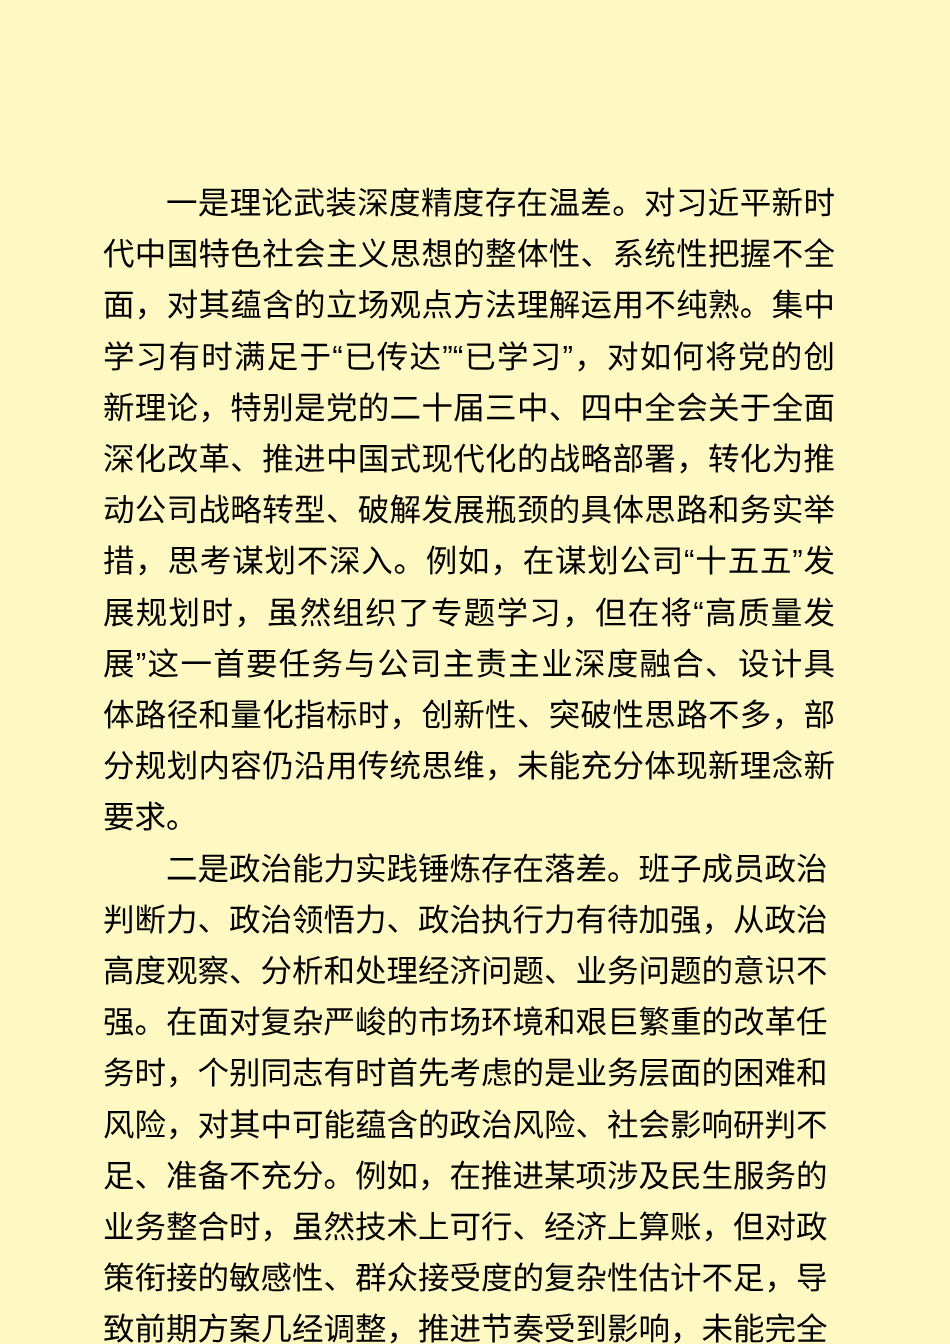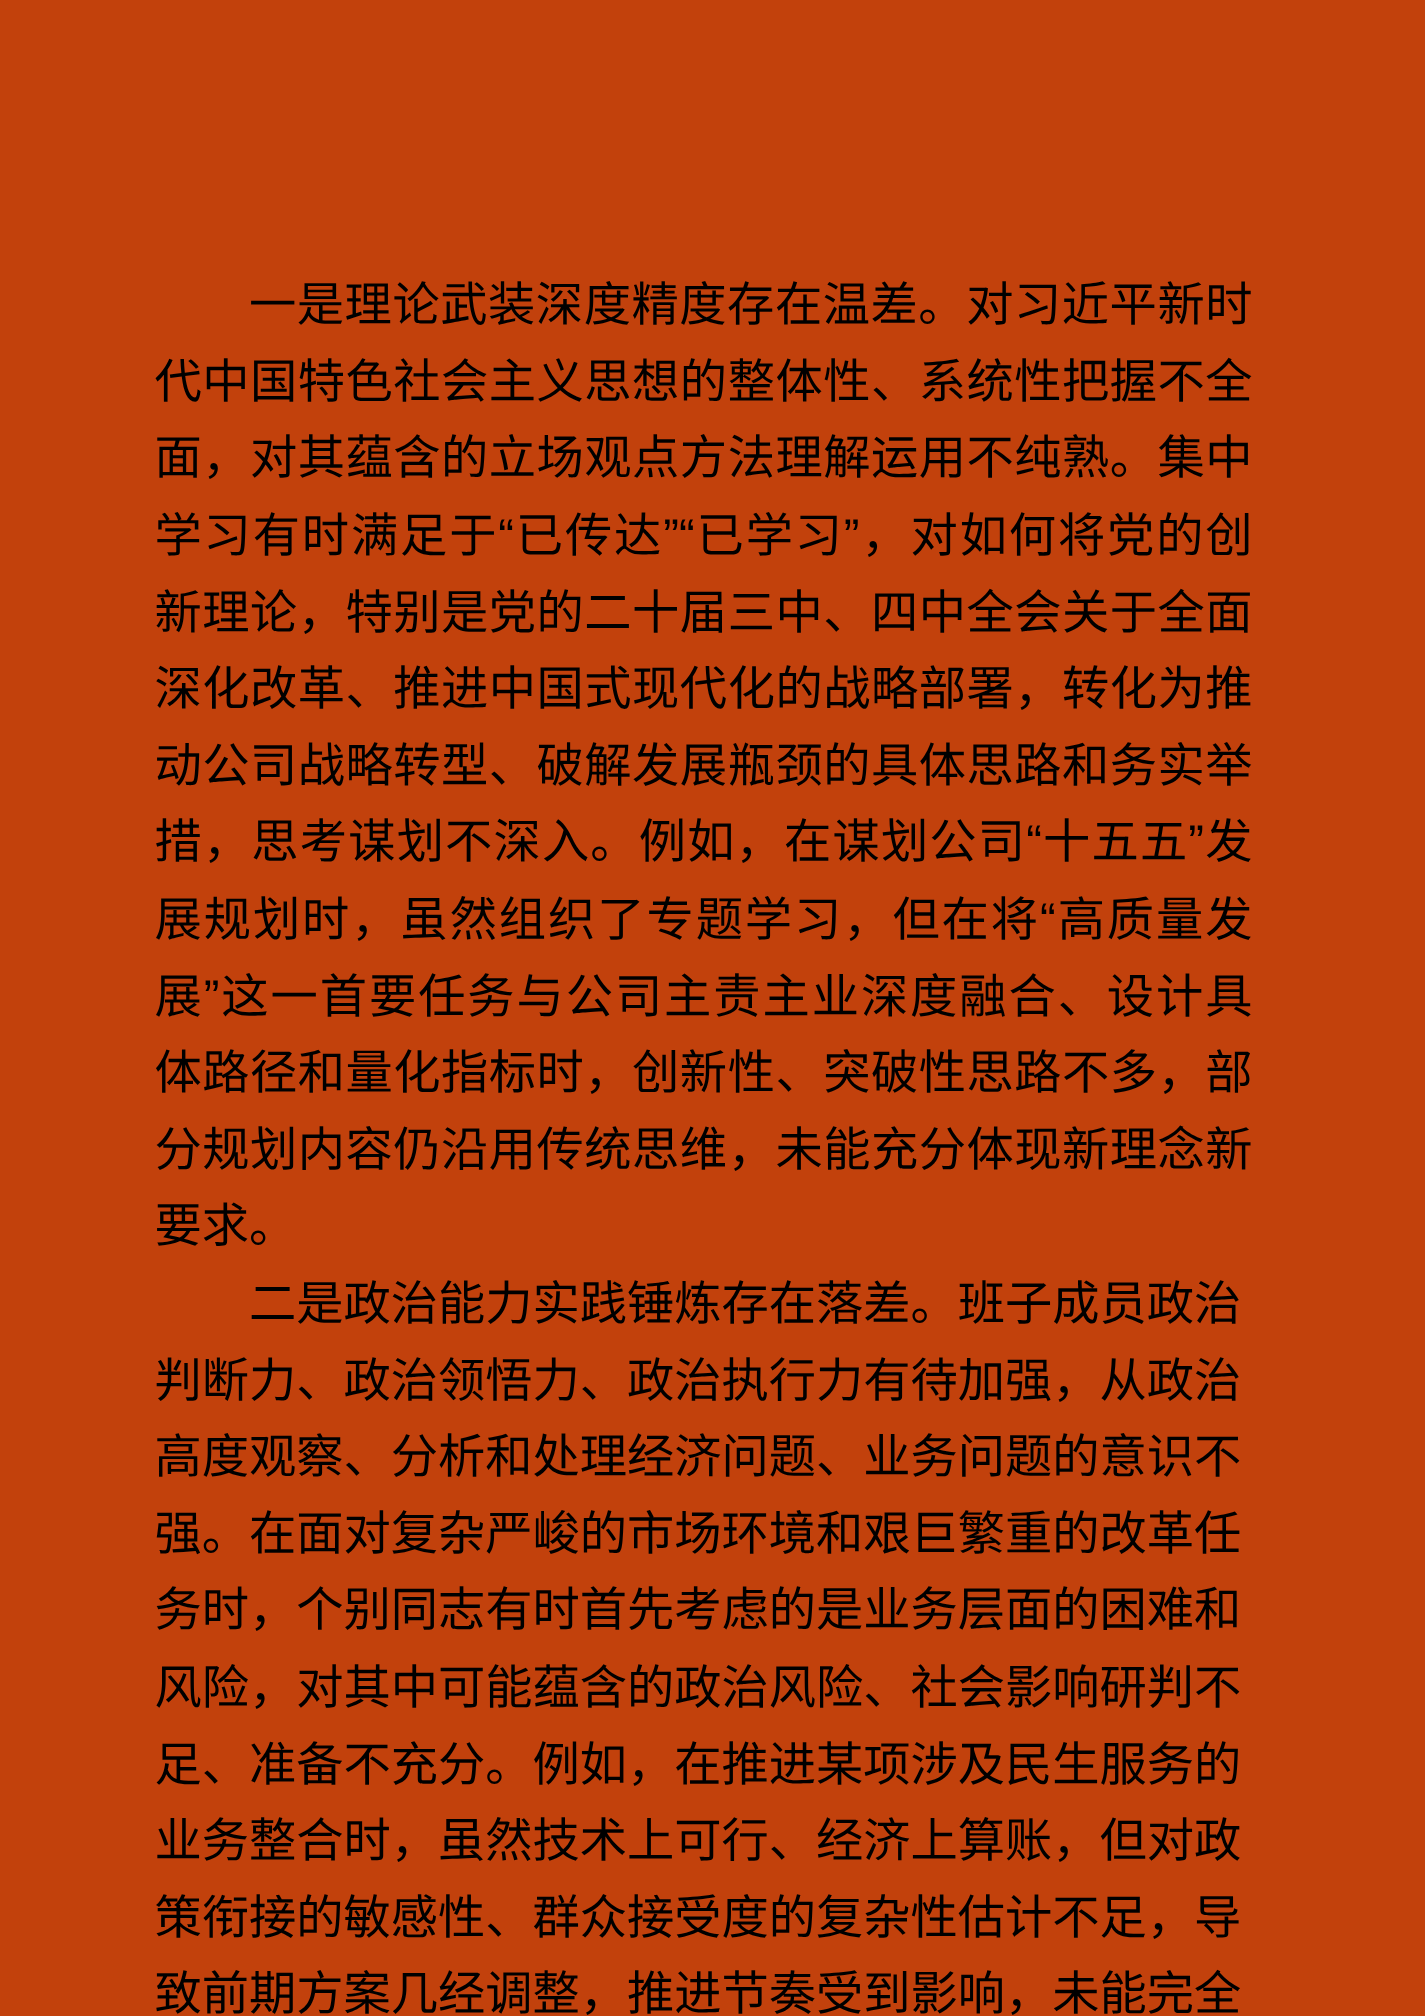--- a/index.html
+++ b/index.html
@@ -9,21 +9,21 @@
     background: #ffffff;
   }
   body {
     font-family: "Liberation Sans", "DejaVu Sans", sans-serif;
     color: #000000;
   }
   #page {
     position: relative;
     width: 950px;
     height: 1344px;
-    background: #c2410c;
+    background: #fef9c3;
     overflow: hidden;
     box-sizing: border-box;
   }
   #text-body {
     position: absolute;
     left: 103px;
     top: 178px;
     width: 732px;
   }
   .doc-paragraph {

